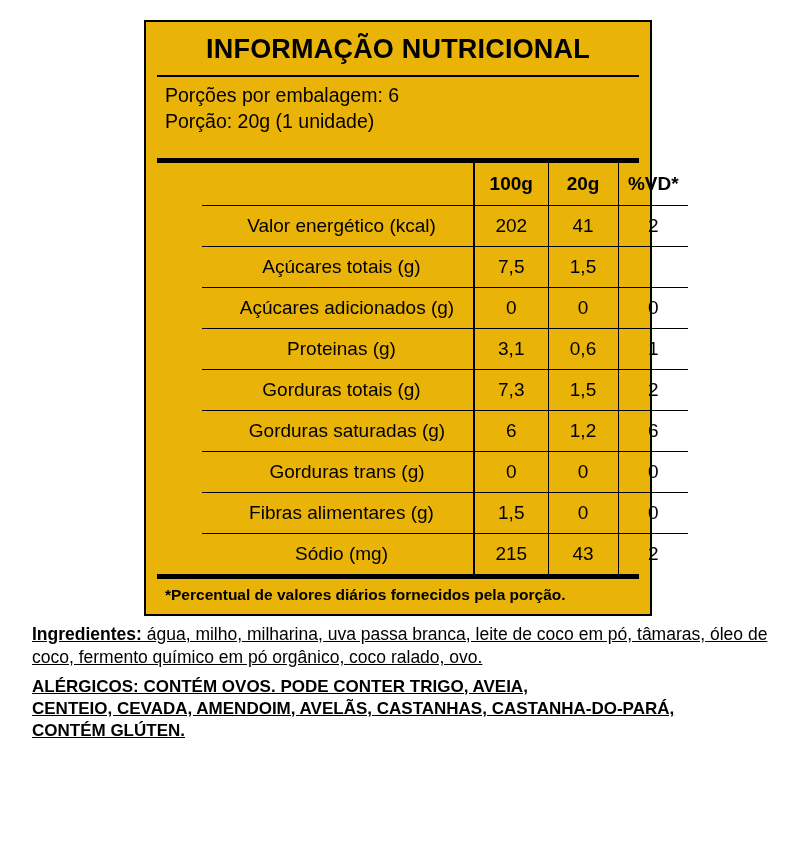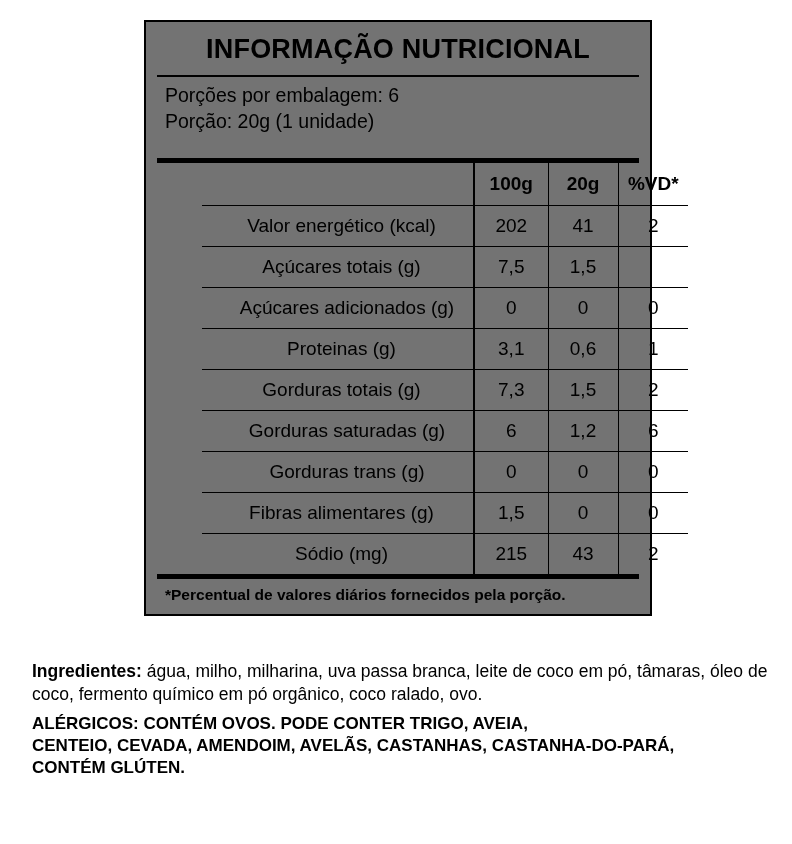--- a/index.html
+++ b/index.html
@@ -18,21 +18,21 @@
 
   
   #nutrition-box {
     position: absolute;
     left: 144px;
     top: 20px;
     width: 508px;
     height: 596px;
     box-sizing: border-box;
     border: 2px solid #000000;
-    background: #737373;
+    background: #eab308;
   }
 
   .box-inner {
     padding: 0 11px;
     box-sizing: border-box;
     height: 100%;
     display: flex;
     flex-direction: column;
   }
 
@@ -117,22 +117,23 @@
     font-size: 15.5px;
     font-weight: bold;
     padding: 7px 0 0 8px;
     white-space: nowrap;
   }
 
   
   #ingredients-block {
     position: absolute;
     left: 32px;
-    top: 660px;
+    top: 623px;
     width: 744px;
+    text-decoration: underline;
   }
   #ingredients-text {
     font-family: "Liberation Sans Narrow", "Liberation Sans", sans-serif;
     font-stretch: condensed;
     font-size: 17.5px;
     line-height: 1.33;
     margin: 0;
   }
   #ingredients-text .lead { font-weight: bold; }
 

